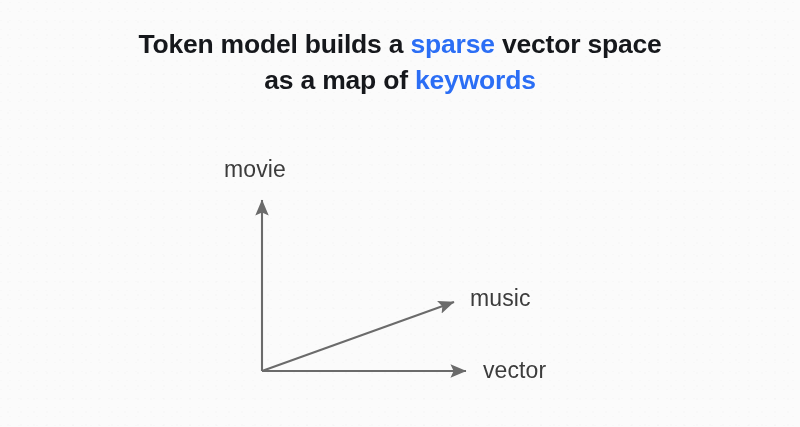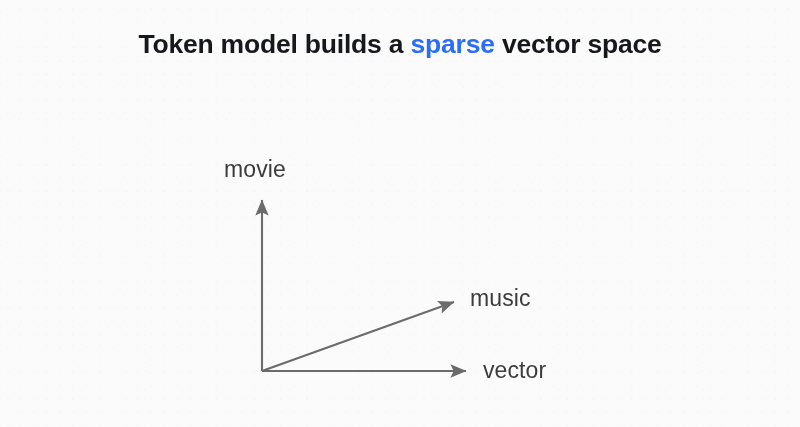--- a/index.html
+++ b/index.html
@@ -76,20 +76,23 @@
 </style>
 </head>
 <body>
 
 <div id="canvas">
 
   <div class="title-block">
     <div class="title-line">
       <span>Token model builds a </span><span class="hl">sparse</span><span> vector space</span>
     </div>
+    <div class="title-line">
+      <span>as a map of </span><span class="hl">keywords</span>
+    </div>
   </div>
 
   <div class="diagram">
 
     <svg width="800" height="427" viewBox="0 0 800 427" style="position:absolute;left:0;top:0;">
       <defs>
         <marker id="arrowhead" markerWidth="9" markerHeight="9" refX="7.4" refY="3.2" orient="auto" markerUnits="strokeWidth">
           <path d="M0,0 L7.6,3.2 L0,6.4 L1.5,3.2 Z" fill="#6b6b6b"></path>
         </marker>
       </defs>

